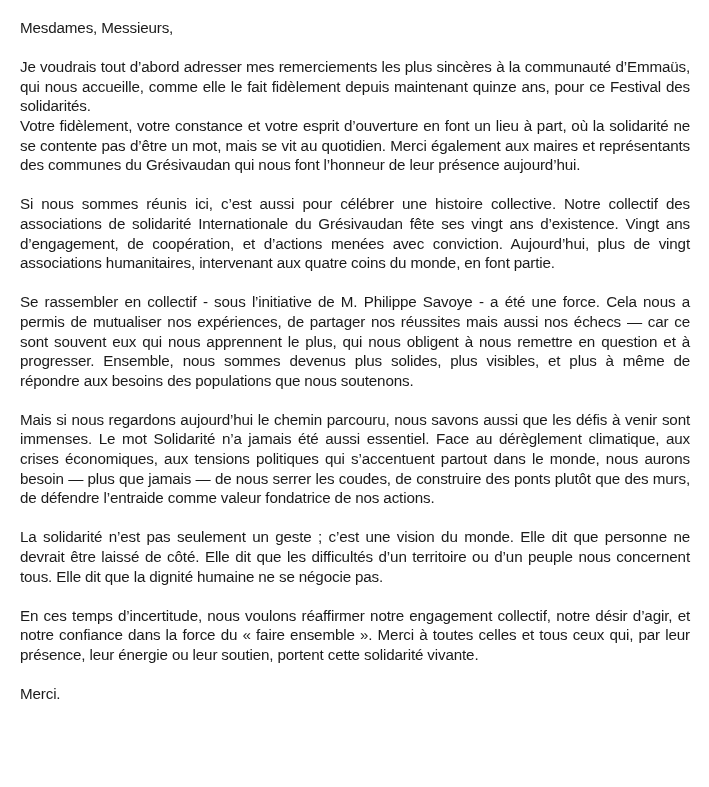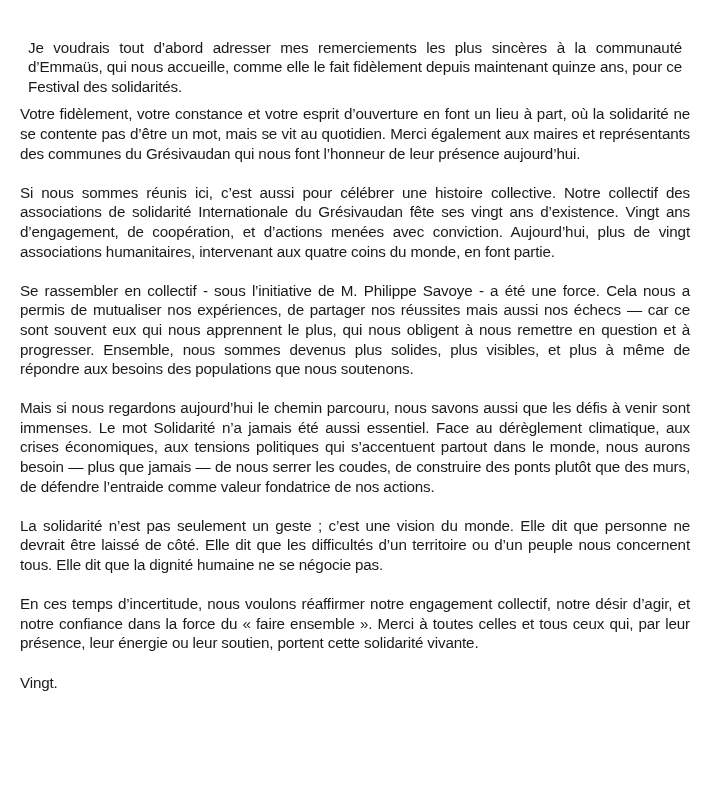--- a/index.html
+++ b/index.html
@@ -22,44 +22,45 @@
       font-size: 15.2px;
       line-height: 19.6px;
       color: #1a1a1a;
       letter-spacing: -0.15px;
     }
     .para {
       margin: 0 0 19.6px 0;
       text-align: justify;
     }
     .para-tight {
-      margin: 8px;
+      margin: 0;
       text-align: justify;
     }
     .greeting {
       margin: 0 0 19.6px 0;
     }
     .closing {
       margin: 0;
     }
     .closing div, .greeting div {
       white-space: nowrap;
     }
   </style>
 </head>
 <body>
 
 <div class="doc">
   <div class="greeting">
+    <div>Mesdames, Messieurs,</div>
   </div>
 
   <p class="para-tight">Je voudrais tout d’abord adresser mes remerciements les plus sincères à la communauté d’Emmaüs, qui nous accueille, comme elle le fait fidèlement depuis maintenant quinze ans, pour ce Festival des solidarités.</p>
   <p class="para">Votre fidèlement, votre constance et votre esprit d’ouverture en font un lieu à part, où la solidarité ne se contente pas d’être un mot, mais se vit au quotidien. Merci également aux maires et représentants des communes du Grésivaudan qui nous font l’honneur de leur présence aujourd’hui.</p>
   <p class="para">Si nous sommes réunis ici, c’est aussi pour célébrer une histoire collective. Notre collectif des associations de solidarité Internationale du Grésivaudan fête ses vingt ans d’existence. Vingt ans d’engagement, de coopération, et d’actions menées avec conviction. Aujourd’hui, plus de vingt associations humanitaires, intervenant aux quatre coins du monde, en font partie.</p>
   <p class="para">Se rassembler en collectif - sous l’initiative de M. Philippe Savoye -  a été une force. Cela nous a permis de mutualiser nos expériences, de partager nos réussites mais aussi nos échecs — car ce sont souvent eux qui nous apprennent le plus, qui nous obligent à nous remettre en question et à progresser. Ensemble, nous sommes devenus plus solides, plus visibles, et plus à même de répondre aux besoins des populations que nous soutenons.</p>
   <p class="para">Mais si nous regardons aujourd’hui le chemin parcouru, nous savons aussi que les défis à venir sont immenses. Le mot Solidarité n’a jamais été aussi essentiel. Face au dérèglement climatique, aux crises économiques, aux tensions politiques qui s’accentuent partout dans le monde, nous aurons besoin — plus que jamais — de nous serrer les coudes, de construire des ponts plutôt que des murs, de défendre l’entraide comme valeur fondatrice de nos actions.</p>
   <p class="para">La solidarité n’est pas seulement un geste ; c’est une vision du monde. Elle dit que personne ne devrait être laissé de côté. Elle dit que les difficultés d’un territoire ou d’un peuple nous concernent tous. Elle dit que la dignité humaine ne se négocie pas.</p>
   <p class="para">En ces temps d’incertitude, nous voulons réaffirmer notre engagement collectif, notre désir d’agir, et notre confiance dans la force du « faire ensemble ». Merci à toutes celles et tous ceux qui, par leur présence, leur énergie ou leur soutien, portent cette solidarité vivante.</p>
 
   <div class="closing">
-    <div>Vingt.</div>
+    <div>Merci.</div>
   </div>
 </div>
 
 </body></html>

